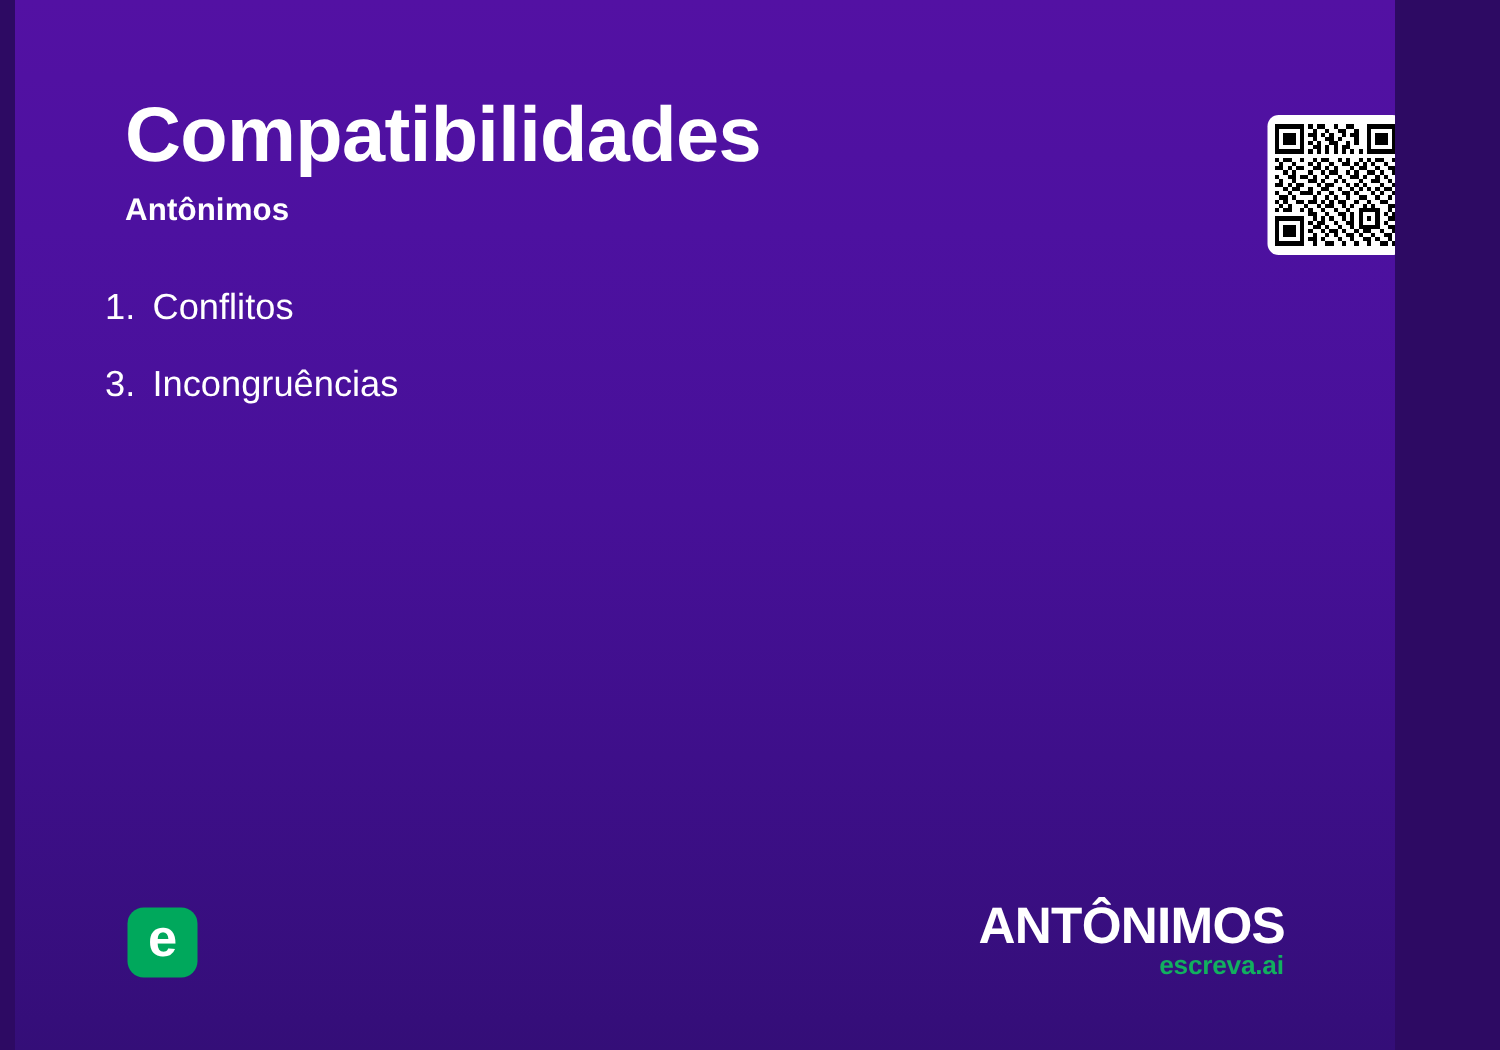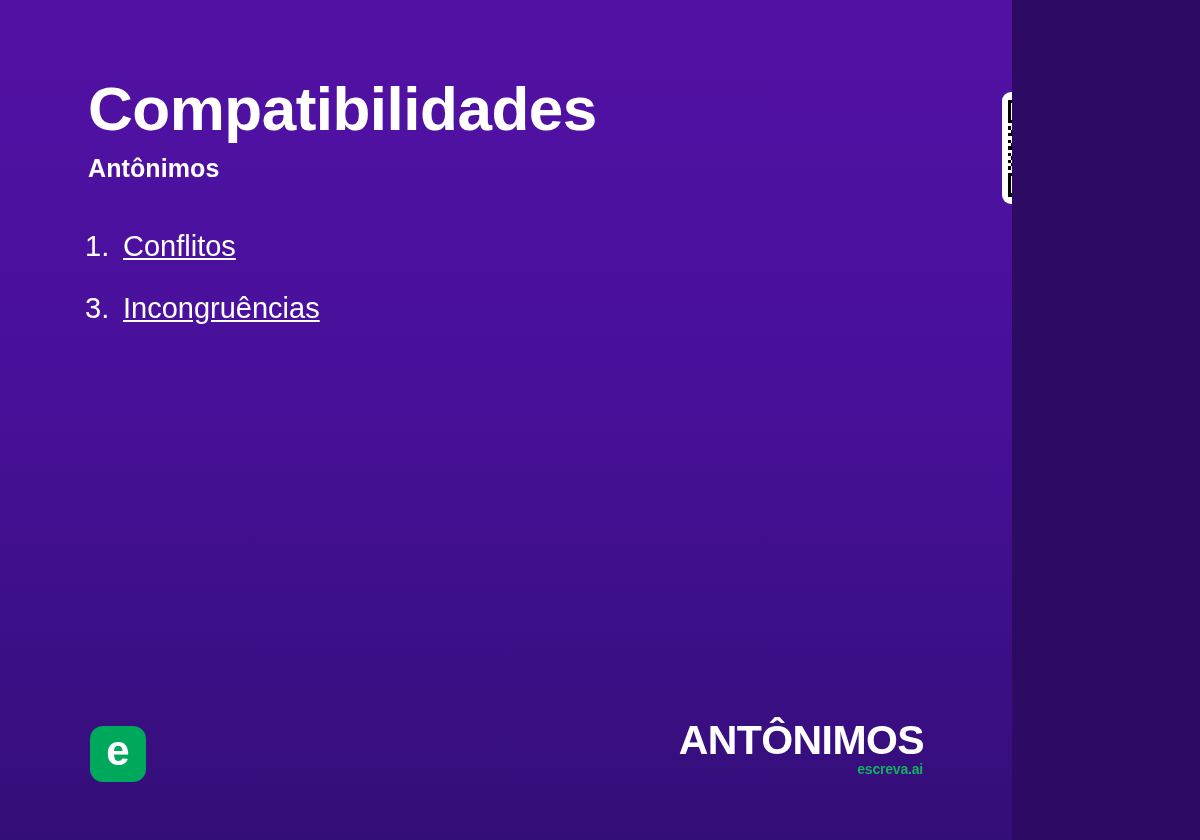--- a/index.html
+++ b/index.html
@@ -7,25 +7,26 @@
     margin: 0;
     padding: 0;
     background: #2d0a63;
   }
   body {
     font-family: "Liberation Sans", sans-serif;
   }
 
   .slide {
     position: relative;
-    width: 1012px;
+    width: 1104px;
     height: 840px;
     overflow: hidden;
     background: linear-gradient(180deg, #5311a3 0%, #4d11a0 22%, #471098 48%, #3e0f8a 72%, #340e78 100%);
     color: #ffffff;
+    margin-left: 12px;
   }
 
   
   .header {
     position: absolute;
     left: 88px;
     top: 78px;
     width: 820px;
   }
   .title {
@@ -58,27 +59,26 @@
   }
   .qr-panel svg {
     display: block;
     width: 100%;
     height: 100%;
   }
 
   
   .word-list {
     position: absolute;
-    left: 85px;
+    left: 72px;
     top: 232px;
     margin: 0;
     padding: 0;
     list-style: none;
     width: 800px;
-    text-decoration: underline;
   }
   .word-list li {
     font-size: 29px;
     line-height: 1.0;
     font-weight: 400;
     color: #ffffff;
     margin-bottom: 33px;
     white-space: nowrap;
   }
   .word-list li .idx {
@@ -118,21 +118,21 @@
   .footer-logo .wordmark {
     display: block;
     font-size: 41px;
     font-weight: 700;
     line-height: 0.92;
     letter-spacing: -0.6px;
     color: #ffffff;
   }
   .footer-logo .tagline {
     display: block;
-    font-size: 14px;
+    font-size: 21px;
     font-weight: 700;
     line-height: 1;
     letter-spacing: -0.2px;
     color: #12b05f;
     margin-top: 2px;
     padding-right: 1px;
   }
 </style>
 </head>
 <body>

